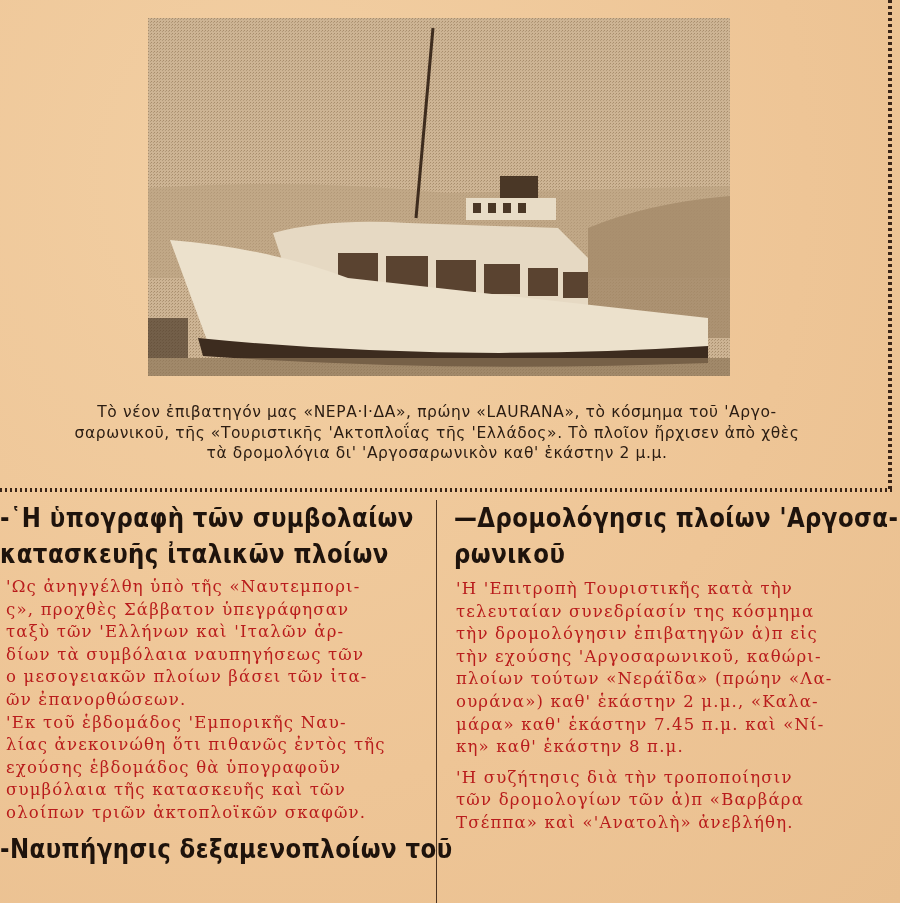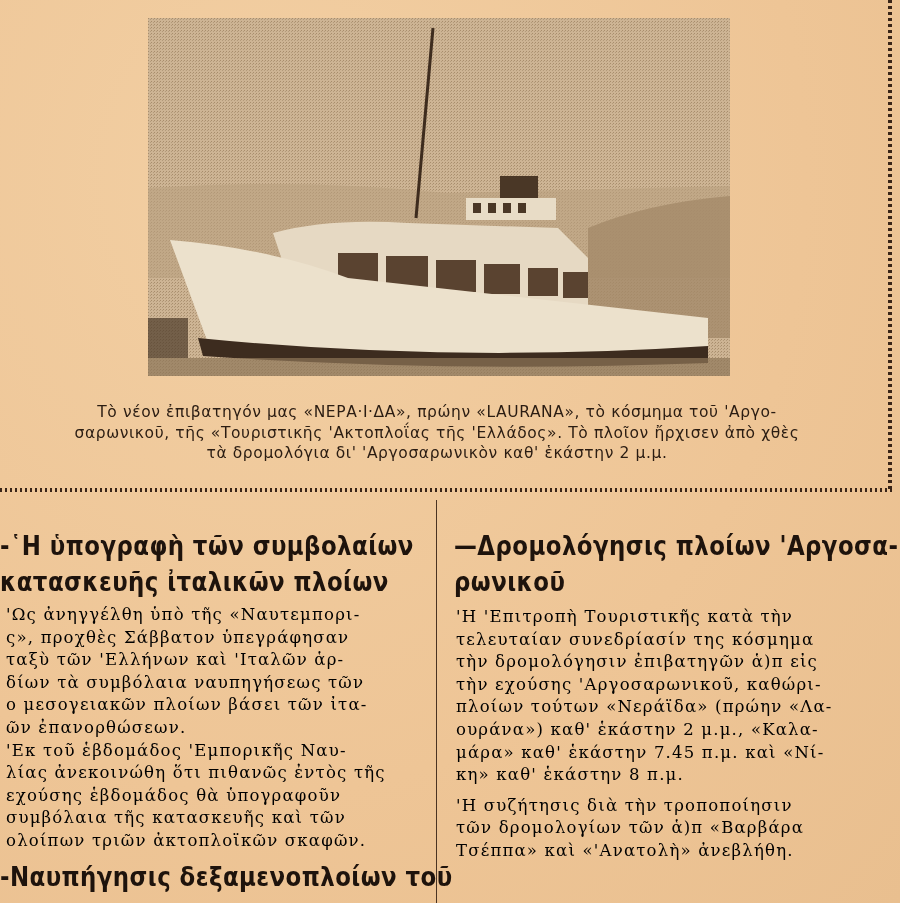--- a/index.html
+++ b/index.html
@@ -26,32 +26,32 @@
     text-align:center; letter-spacing:0.6px; color:#2a1c12;
   }
   .caption span { display:block; }
   .h-dots {
     position:absolute; left:0; top:488px; width:892px; height:4px;
     background-image: repeating-linear-gradient(to right, #3a2518 0 2px, transparent 2px 5px);
   }
   .vrule {
     position:absolute; left:436px; top:500px; width:1px; height:403px; background:#4a3322;
   }
-  .col { position:absolute; top:528px; }
+  .col { position:absolute; top:500px; }
   .col-left { left:0; width:430px; }
   .col-right { left:450px; width:450px; }
   .headline {
     font-family:"DejaVu Sans", sans-serif; font-weight:bold; font-size:26px;
     line-height:36px; color:#1e130c; white-space:nowrap; letter-spacing:0.5px;
     transform:scaleX(0.88); transform-origin:left top;
   }
   .headline span { display:block; }
   .body-text {
     font-family:"DejaVu Serif", serif; font-size:16.5px; line-height:22.6px;
-    color:#000000; white-space:nowrap; letter-spacing:1.2px;
+    color:#b91c1c; white-space:nowrap; letter-spacing:1.2px;
   }
   .body-text span { display:block; }
   .col-left .headline { margin-left:0; }
   .col-left .body-text { margin-left:6px; margin-top:4px; }
   .col-right .headline { margin-left:4px; }
   .col-right .body-text { margin-left:6px; margin-top:6px; }
   .gap { height:8px; }
   .headline2 { margin-top:6px; }
 </style>
 </head>

